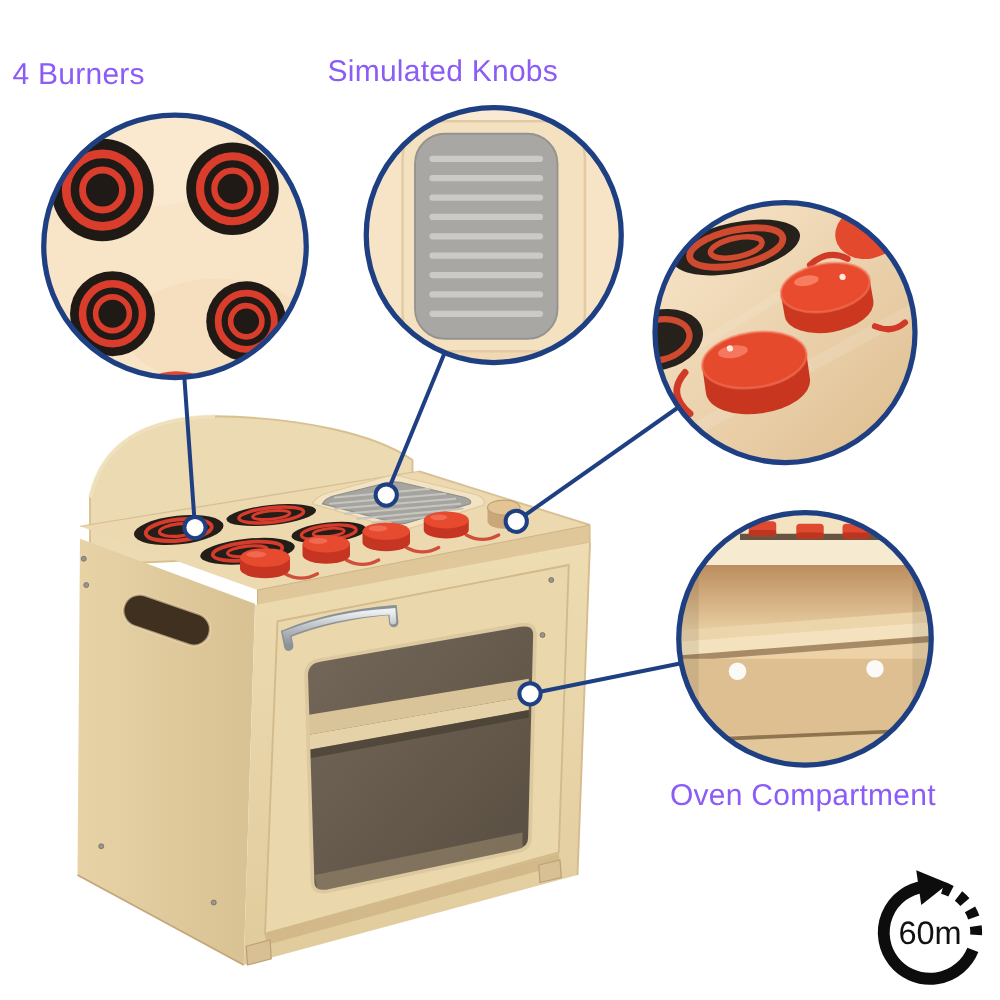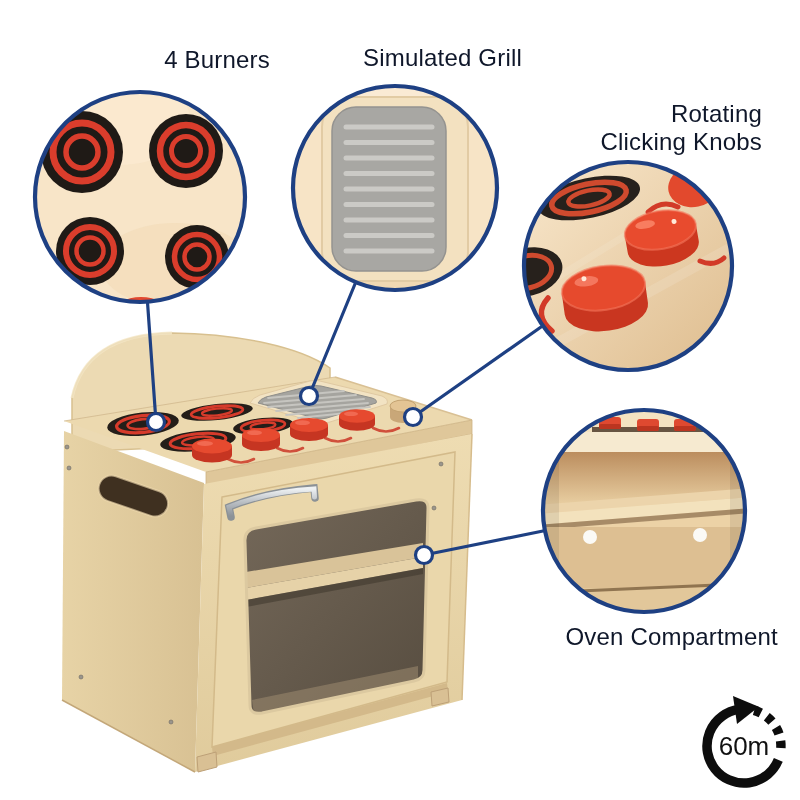--- a/index.html
+++ b/index.html
@@ -1,20 +1,20 @@
 <!DOCTYPE html>
 <html><head>
 <meta charset="utf-8">
 <style>
   html,body{margin:0;padding:0;background:#ffffff;}
   #stage{position:relative;width:800px;height:800px;background:#ffffff;overflow:hidden;
          font-family:"Liberation Sans",sans-serif;}
   #art{position:absolute;left:0;top:0;}
-  .label{position:absolute;width:260px;text-align:right;
-         font-size:24px;line-height:28px;color:#0f172a;letter-spacing:.2px;}
+  .label{position:absolute;width:260px;text-align:left;
+         font-size:24px;line-height:28px;color:#8b5cf6;letter-spacing:.2px;}
 </style>
 </head>
 <body>
 
 <div id="stage">
 
 <svg id="art" width="800" height="800" viewBox="0 0 800 800">
   <defs>
     <linearGradient id="gSide" x1="0" y1="0" x2="1" y2="0">
       <stop offset="0" stop-color="#e7d3a6"></stop>
@@ -335,23 +335,19 @@
       <polygon points="733,696.1 737,723.9 758.8,706.7" fill="#0d0d0d" stroke="none"></polygon>
     </g>
     <text x="744" y="755" text-anchor="middle" font-family="Liberation Sans, sans-serif" font-size="26" fill="#111111">60m</text>
   </g>
 </svg>
 
 <div class="label" style="left:10px;top:46px">
   <div>4 Burners</div>
 </div>
 <div class="label" style="left:262px;top:44px">
-  <div>Simulated Grill</div>
+  <div>Simulated Knobs</div>
 </div>
-<div class="label" style="left:502px;top:100px">
-  <div>Rotating</div>
-  <div>Clicking Knobs</div>
-</div>
-<div class="label" style="left:518px;top:623px">
+<div class="label" style="left:536px;top:623px">
   <div>Oven Compartment</div>
 </div>
 
 </div>
 
 </body></html>

